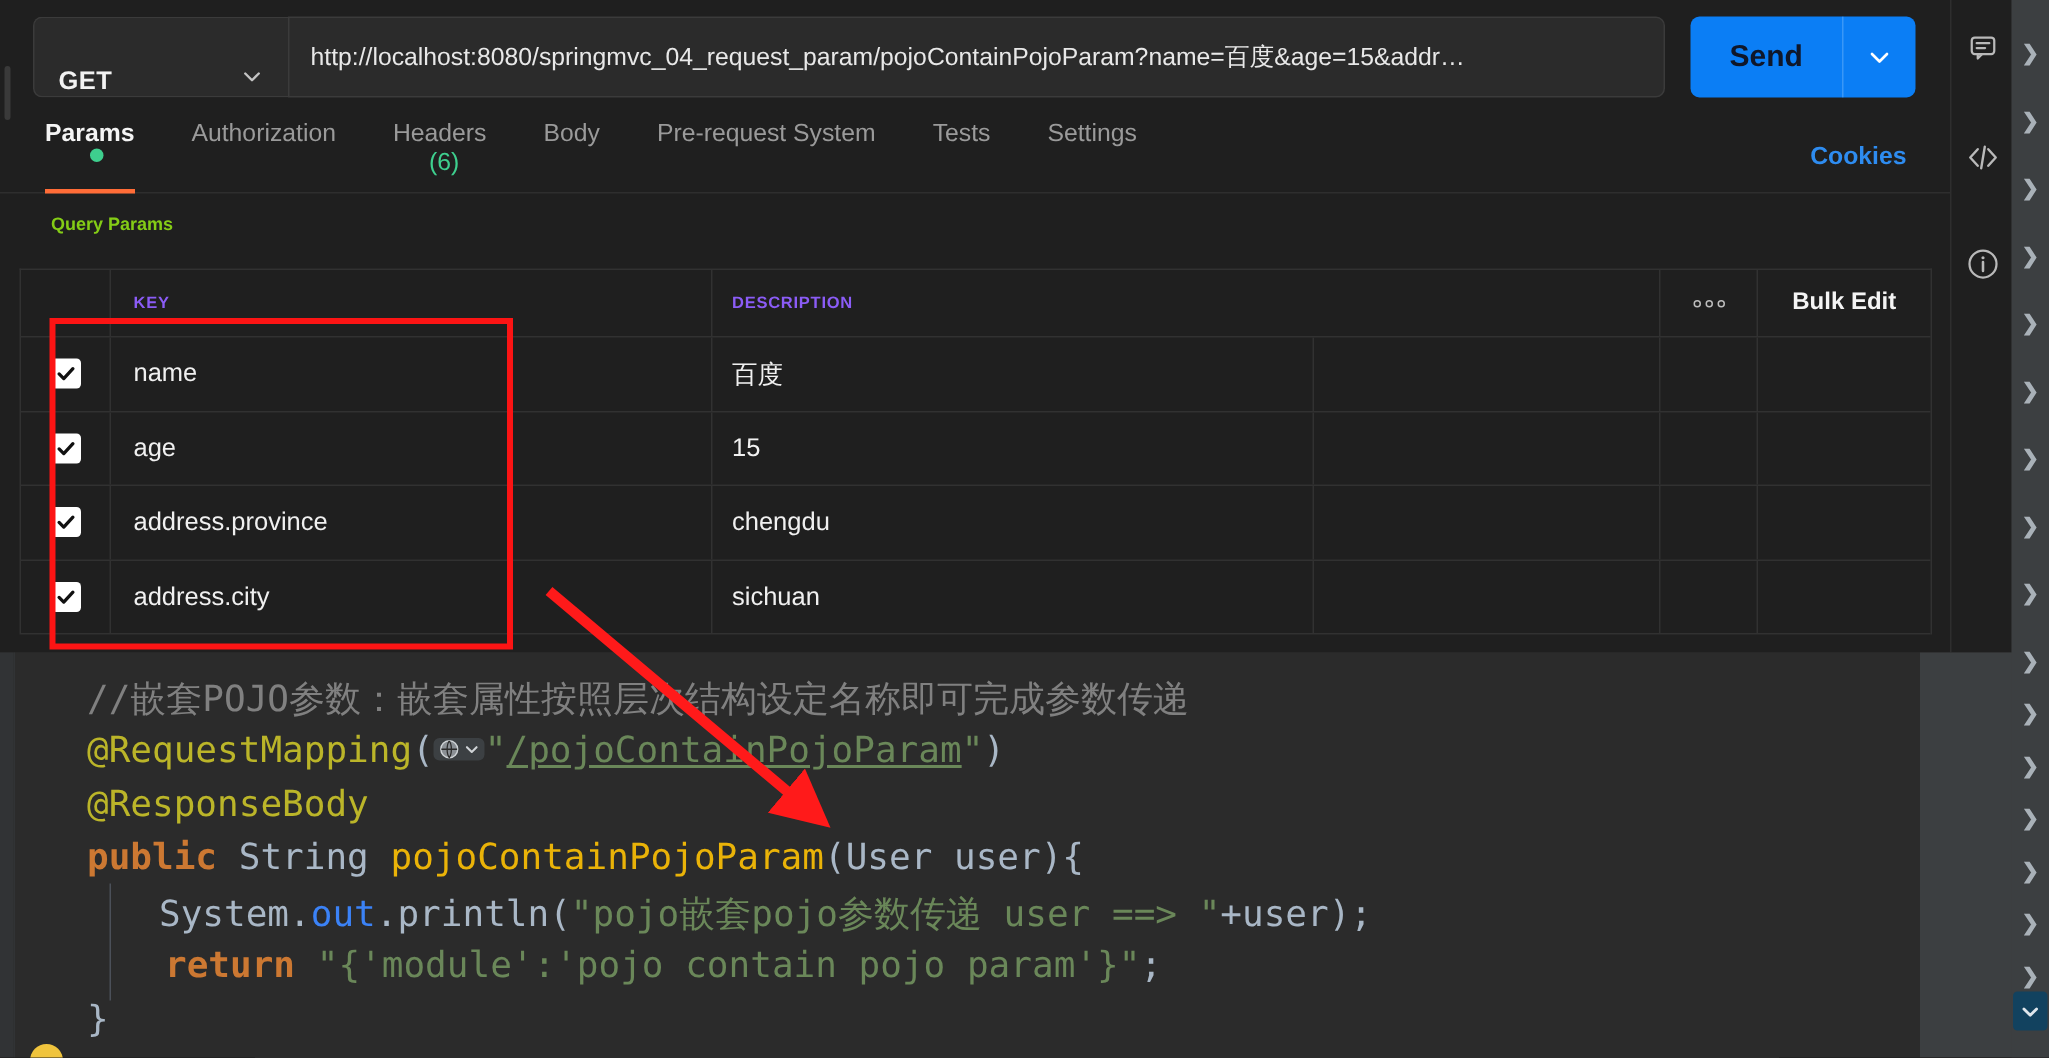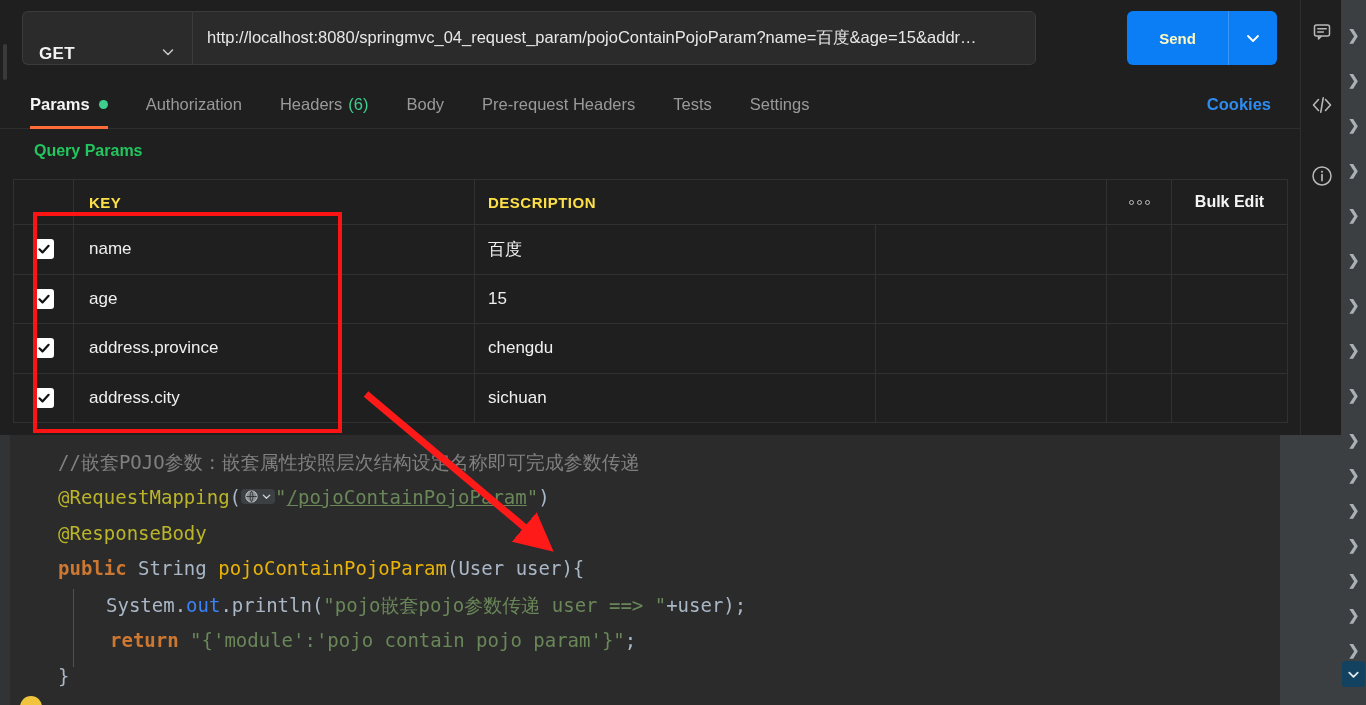--- a/index.html
+++ b/index.html
@@ -26,93 +26,94 @@
   .method-box {
     width: 170px; height: 54px;
     background: #2b2b2b; border: 1px solid #3b3b3b;
     border-radius: 6px 0 0 6px; border-right: none;
     display: flex; align-items: flex-end; padding: 0 16px;
     cursor: pointer;
   }
   .method-label { color: #f2f2f2; font-size: 17px; font-weight: bold; letter-spacing: .3px; }
   .method-chev { margin-left: auto; color: #c3c3c3; }
   .url-box {
-    width: 844px; height: 54px;
+    width: 918px; height: 54px;
     background: #2b2b2b; border: 1px solid #3b3b3b;
     border-radius: 0 6px 6px 0;
     display: flex; align-items: center; padding: 0 14px;
     overflow: hidden;
   }
   .url-text {
     color: #e8e8e8; font-size: 16.5px; white-space: nowrap;
     overflow: hidden; text-overflow: ellipsis; width: 100%;
   }
 
   
   .send-wrap {
     position: absolute; left: 1127px; top: 11px;
     height: 54px; width: 150px;
     background: #0b7ef5; border-radius: 6px;
     display: flex; align-items: center; overflow: hidden;
   }
   .send-btn {
     flex: 1; height: 100%; display: flex; align-items: center; justify-content: center;
-    color: #fef9c3; font-size: 15px; font-weight: bold; cursor: pointer;
+    color: #0f172a; font-size: 20px; font-weight: bold; cursor: pointer;
   }
   .send-div { width: 1px; height: 100%; background: #3a97f7; }
   .send-caret {
     width: 48px; height: 100%; display: flex; align-items: center; justify-content: center;
     cursor: pointer;
   }
 
   
   .tabs {
     position: absolute; left: 0; top: 80px; width: 1300px; height: 49px;
     display: flex; align-items: center; padding-left: 30px;
     border-bottom: 1px solid #2e2e2e;
   }
   .tab {
     position: relative; height: 49px; display: flex; align-items: center;
     color: #9a9a9a; font-size: 16.5px; margin-right: 38px; cursor: pointer;
     white-space: nowrap;
+    flex-direction: column;
   }
   .tab.active { color: #f4f4f4; font-weight: bold; }
   .tab.active::after {
     content: ""; position: absolute; left: 0; right: 0; bottom: 0;
     height: 3px; background: #ff6c37;
   }
   .dot-green {
     width: 9px; height: 9px; border-radius: 50%; background: #3ecf8e;
     margin-left: 9px; display: inline-block;
   }
   .cnt-green { color: #3ecf8e; margin-left: 6px; }
   .cookies {
     position: absolute; right: 29px; top: 0; height: 49px;
     display: flex; align-items: center;
     color: #2e8cf0; font-size: 16.5px; font-weight: bold; cursor: pointer;
   }
 
   
   .qp-title {
     position: absolute; left: 34px; top: 142px;
-    color: #22c55e; font-size: 16px; font-weight: bold;
+    color: #84cc16; font-size: 12px; font-weight: bold;
   }
   .ptable {
     position: absolute; left: 13px; top: 179px; width: 1275px;
     border: 1px solid #313131; border-bottom: none;
   }
   .prow { display: flex; height: 49.5px; border-bottom: 1px solid #313131; }
   .prow.head { height: 45px; }
   .c-chk { width: 60px; border-right: 1px solid #313131; display: flex; align-items: center; justify-content: center; }
   .c-key { width: 401px; border-right: 1px solid #313131; display: flex; align-items: center; padding-left: 15px; }
   .c-val { width: 401px; border-right: 1px solid #313131; display: flex; align-items: center; padding-left: 13px; }
   .c-desc { flex: 1; border-right: 1px solid #313131; display: flex; align-items: center; padding-left: 13px; }
   .c-dots { width: 65px; border-right: 1px solid #313131; display: flex; align-items: center; justify-content: center; }
   .c-bulk { width: 115px; display: flex; align-items: center; justify-content: center; }
-  .hdr { color: #fde047; font-size: 15px; font-weight: bold; letter-spacing: .5px; }
+  .hdr { color: #8b5cf6; font-size: 11px; font-weight: bold; letter-spacing: .5px; }
   .cell { color: #f0f0f0; font-size: 17px; }
   .bulk { color: #f4f4f4; font-size: 16px; font-weight: bold; cursor: pointer; }
   .dots { display: flex; gap: 3px; }
   .dots i { width: 5px; height: 5px; border-radius: 50%; border: 1px solid #bdbdbd; display: block; }
   .chk {
     width: 20px; height: 20px; background: #ffffff; border-radius: 3px;
     display: flex; align-items: center; justify-content: center; cursor: pointer;
   }
   .chk svg { display: block; }
 
@@ -121,21 +122,21 @@
     position: absolute; left: 0; top: 435px; width: 1366px; height: 270px;
     background: #2b2b2b;
   }
   .ide-left-rail { position: absolute; left: 0; top: 0; width: 9px; height: 270px; background: #313335; }
   .ide-gutter-line { position: absolute; left: 9px; top: 0; width: 1px; height: 270px; background: #313335; }
   .ide-right { position: absolute; right: 0; top: 0; width: 86px; height: 270px; background: #3c3f41; }
   .ide-code-bg { position: absolute; left: 9px; top: 0; right: 86px; height: 270px; background: #2b2b2b; }
   code.line {
     position: absolute; left: 58px;
     font-family: "DejaVu Sans Mono", monospace;
-    font-size: 19px; white-space: pre; letter-spacing: 0px;
+    font-size: 24px; white-space: pre; letter-spacing: 0px;
   }
   .indent-guide { position: absolute; left: 73px; top: 589px; width: 1px; height: 78px; background: #4b5059; }
   .yellow-bulb {
     position: absolute; left: 20px; top: 696px; width: 22px; height: 22px;
     border-radius: 50%; background: #f0c43d;
   }
   .globe-chip {
     display: inline-flex; align-items: center; gap: 2px;
     background: #3c4043; border-radius: 4px; padding: 0 3px;
     vertical-align: middle; position: relative; top: -2px;
@@ -225,21 +226,21 @@
         <span>Authorization</span>
       </div>
       <div class="tab">
         <span>Headers</span>
         <span class="cnt-green">(6)</span>
       </div>
       <div class="tab">
         <span>Body</span>
       </div>
       <div class="tab">
-        <span>Pre-request Headers</span>
+        <span>Pre-request System</span>
       </div>
       <div class="tab">
         <span>Tests</span>
       </div>
       <div class="tab">
         <span>Settings</span>
       </div>
       <div class="cookies">Cookies</div>
     </div>
 

